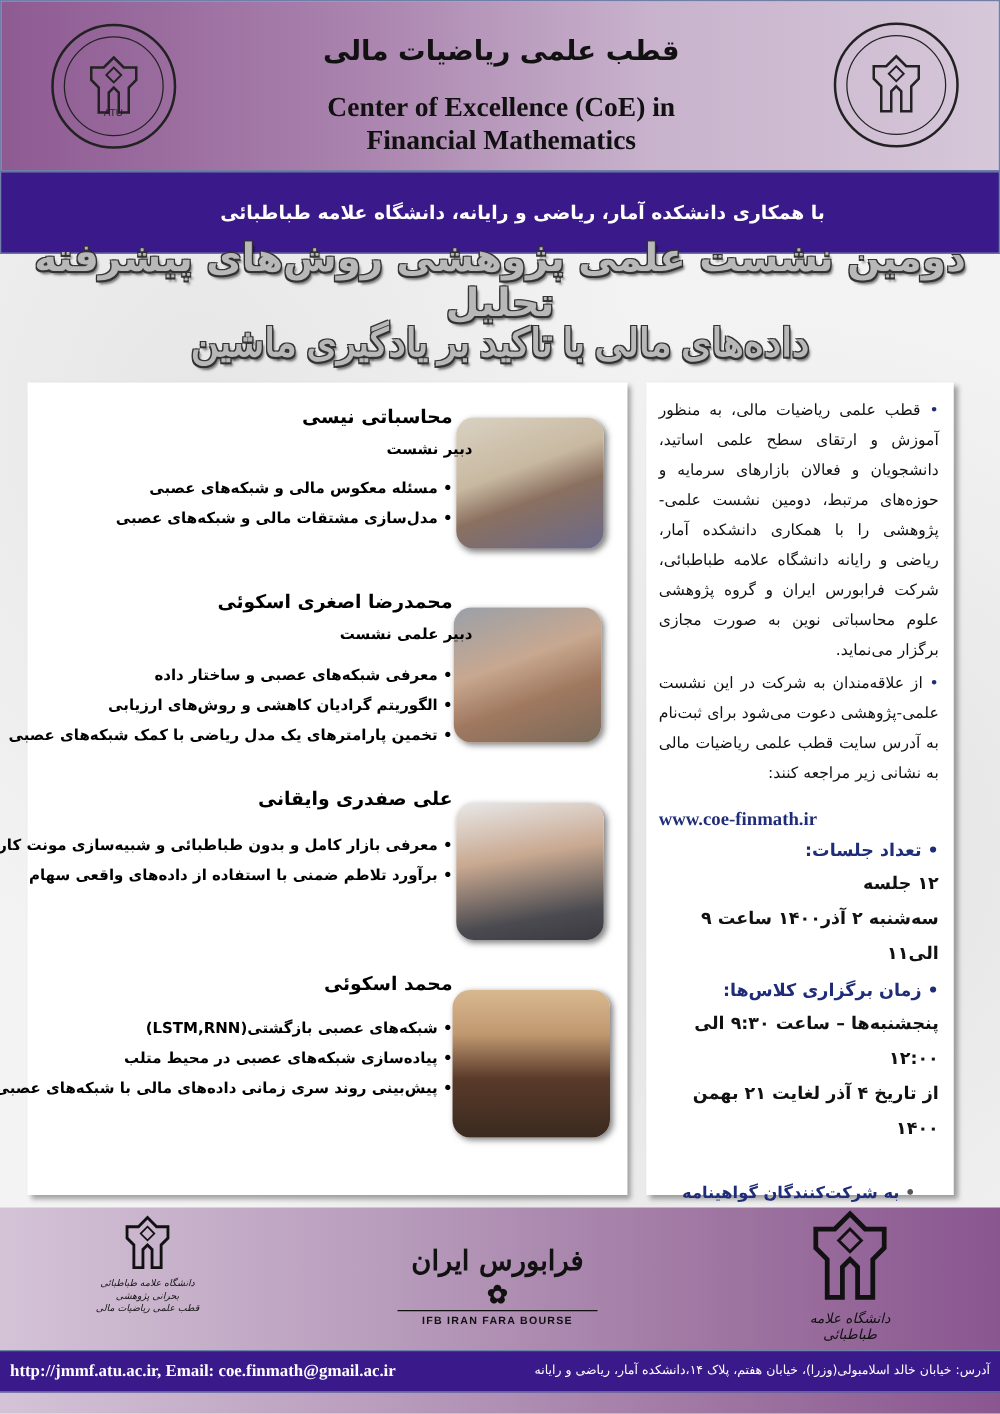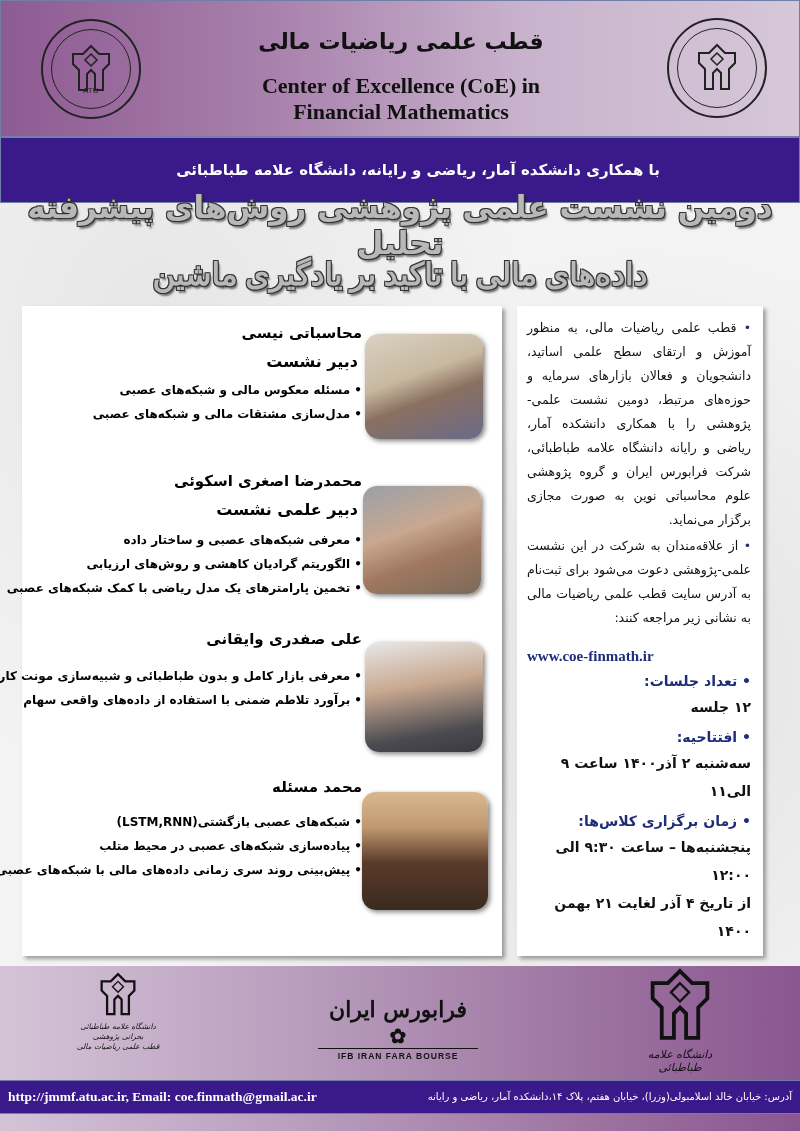--- a/index.html
+++ b/index.html
@@ -31,21 +31,21 @@
   .main-title { position: absolute; left: 0; width: 800px; text-align: center; font-size: 31px; font-weight: bold; color: #b8b8b8; direction: rtl;
     text-shadow: -1px -1px 0 #333, 1px -1px 0 #333, -1px 1px 0 #333, 1px 1px 0 #333, 2px 3px 2px rgba(0,0,0,0.5); }
   .mt1 { top: 189px; }
   .mt2 { top: 256px; font-family: Liberation Serif, serif; }
 
   
   .left-panel { position: absolute; left: 22px; top: 306px; width: 480px; height: 650px; background: #fff; box-shadow: 3px 3px 4px rgba(0,0,0,0.35); }
   .speaker { position: absolute; left: 0; width: 480px; }
   .photo { position: absolute; width: 118px; height: 105px; border-radius: 14px; box-shadow: 2px 2px 5px rgba(0,0,0,0.5); overflow: hidden; }
   .sp-name { position: absolute; right: 140px; font-size: 15px; font-weight: bold; color: #000; direction: rtl; white-space: nowrap; }
-  .sp-role { position: absolute; right: 144px; font-size: 16px; font-weight: bold; color: #000; direction: rtl; white-space: nowrap; }
+  .sp-role { position: absolute; right: 124px; font-size: 12px; font-weight: bold; color: #000; direction: rtl; white-space: nowrap; }
   .sp-topics { position: absolute; right: 140px; direction: rtl; list-style: none; }
   .sp-topics li { font-size: 12px; font-weight: bold; color: #000; line-height: 24px; white-space: nowrap; }
   .sp-topics li::before { content: "• "; }
 
   
   .right-panel { position: absolute; left: 517px; top: 306px; width: 246px; height: 650px; background: #fff; box-shadow: 3px 3px 4px rgba(0,0,0,0.35); direction: rtl; padding: 10px 12px 0 10px; }
   .rp-para { font-size: 12.5px; color: #111; line-height: 24px; text-align: justify; }
   .bullet-dot { color: #1f2d78; }
   .rp-url { direction: ltr; text-align: left; font-family: "Liberation Serif", serif; font-weight: bold; color: #1f2d78; font-size: 15px; margin-top: 18px; }
   .rp-head { font-size: 14px; font-weight: bold; color: #1f2d78; margin-top: 4px; line-height: 24px; }
@@ -128,36 +128,35 @@
       <div class="photo" style="left:343px;top:336px;height:110px;background:linear-gradient(170deg,#e8e8e8 0%,#c8a890 40%,#4a4a50 80%,#3a3a40 100%);"></div>
       <div class="sp-name" style="top:324px;">علی صفدری وایقانی</div>
       <ul class="sp-topics" style="top:358px;">
         <li>معرفی بازار کامل و بدون طباطبائی و شبیه‌سازی مونت کارلو</li>
         <li>برآورد تلاطم ضمنی با استفاده از داده‌های واقعی سهام</li>
       </ul>
     </div>
 
     <div class="speaker" style="top:0;">
       <div class="photo" style="left:340px;top:486px;height:118px;width:126px;background:linear-gradient(180deg,#d8b890 0%,#c09870 30%,#5a3a2a 60%,#3a2a20 100%);"></div>
-      <div class="sp-name" style="top:472px;">محمد مسئله</div>
+      <div class="sp-name" style="top:472px;">محمد اسکوئی</div>
       <ul class="sp-topics" style="top:504px;">
         <li>شبکه‌های عصبی بازگشتی(LSTM,RNN)</li>
         <li>پیاده‌سازی شبکه‌های عصبی در محیط متلب</li>
         <li>پیش‌بینی روند سری زمانی داده‌های مالی با شبکه‌های عصبی</li>
       </ul>
     </div>
   </div>
 
   <div class="right-panel">
     <p class="rp-para"><span class="bullet-dot">•</span> <span>قطب علمی ریاضیات مالی، به منظور آموزش و ارتقای سطح علمی اساتید، دانشجویان و فعالان بازارهای سرمایه و حوزه‌های مرتبط، دومین نشست علمی-پژوهشی را با همکاری دانشکده آمار، ریاضی و رایانه دانشگاه علامه طباطبائی، شرکت فرابورس ایران و گروه پژوهشی علوم محاسباتی نوین به صورت مجازی برگزار می‌نماید.</span></p>
     <p class="rp-para" style="margin-top:2px;"><span class="bullet-dot">•</span> <span>از علاقه‌مندان به شرکت در این نشست علمی-پژوهشی دعوت می‌شود برای ثبت‌نام به آدرس سایت قطب علمی ریاضیات مالی به نشانی زیر مراجعه کنند:</span></p>
     <div class="rp-url">www.coe-finmath.ir</div>
     <div class="rp-head"><span class="bullet-dot">•</span> <span>تعداد جلسات:</span></div>
     <div class="rp-value">۱۲ جلسه</div>
-    <div class="rp-head"><span class="bullet-dot">•</span> <span>افتتاحیه:</span></div>
     <div class="rp-value">سه‌شنبه ۲ آذر۱۴۰۰ ساعت ۹ الی۱۱</div>
     <div class="rp-head"><span class="bullet-dot">•</span> <span>زمان برگزاری کلاس‌ها:</span></div>
     <div class="rp-value">پنجشنبه‌ها – ساعت ۹:۳۰ الی ۱۲:۰۰</div>
     <div class="rp-value">از تاریخ ۴ آذر لغایت ۲۱ بهمن ۱۴۰۰</div>
     <div class="rp-cert"><span style="color:#555;">•</span> <span>به شرکت‌کنندگان گواهینامه معتبر علمی ارائه خواهد شد.</span></div>
   </div>
 
   <div class="footer">
     <div class="f-logo-left">
       <svg width="40" height="46" viewBox="0 0 44 50">

